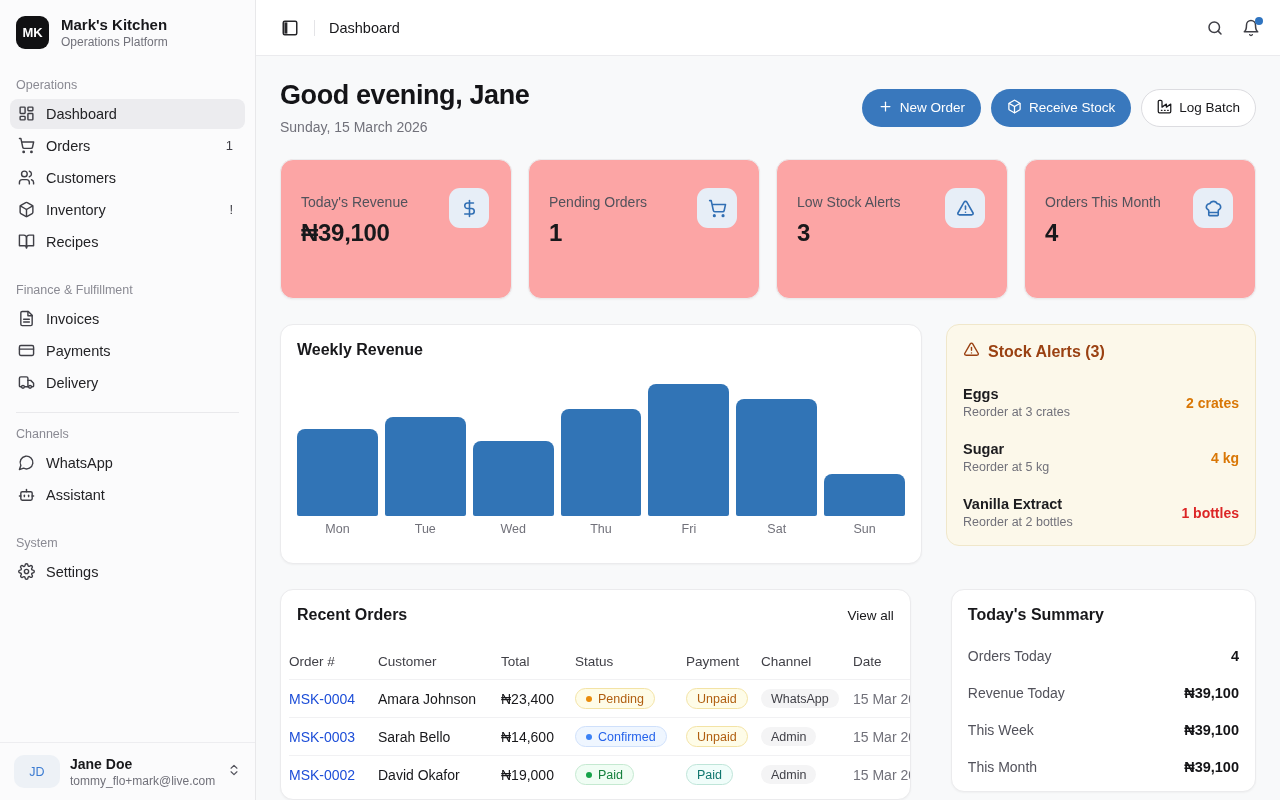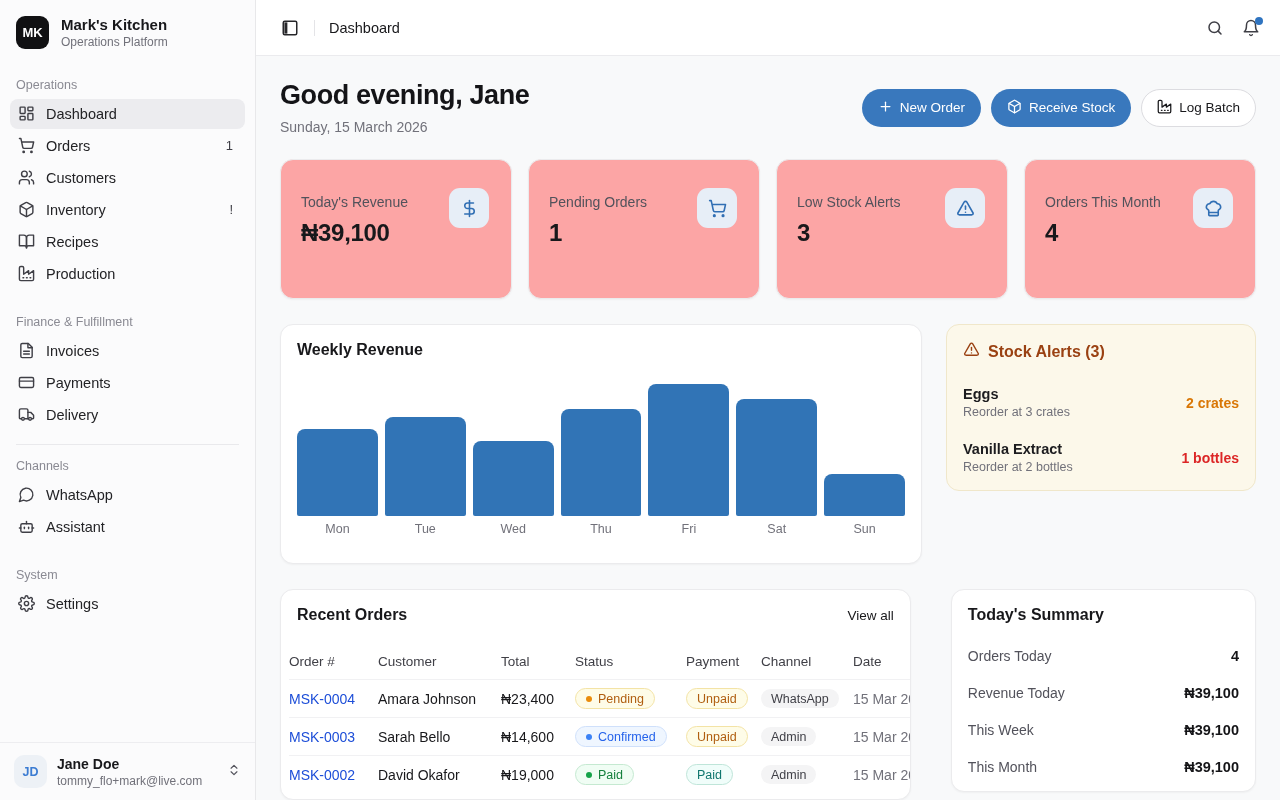--- a/index.html
+++ b/index.html
@@ -31,22 +31,22 @@
     padding:0 8px; border-radius:8px; font-size:14.5px; color:#232326; cursor:pointer;
   }
   .nav-item .ic { color:#3f3f46; }
   .nav-item.active { background:#ececef; font-weight:500; }
   .nav-text { flex:1; }
   .nav-badge { font-size:13px; color:#3f3f46; padding-right:4px; }
   .side-user {
     border-top:1px solid #ededf0; padding:12px 14px; display:flex; align-items:center; gap:10px; cursor:pointer;
   }
   .avatar {
-    width:33px; height:33px; border-radius:10px; background:#edf1f6; color:#3c7cd2;
-    display:flex; align-items:center; justify-content:center; font-size:12.5px; font-weight:700; flex:none;
+    width:46px; height:33px; border-radius:10px; background:#edf1f6; color:#3c7cd2;
+    display:flex; align-items:center; justify-content:center; font-size:12.5px; font-weight:400; flex:none;
   }
   .user-meta { flex:1; min-width:0; }
   .user-name { font-size:14px; font-weight:700; line-height:1.3; }
   .user-email { font-size:12px; color:#71717a; white-space:nowrap; overflow:hidden; }
   .side-user .ic { width:14px; height:14px; color:#52525b; }
 
   
   .main { flex:1; display:flex; flex-direction:column; min-width:0; }
   .topbar {
     height:56px; background:#fff; border-bottom:1px solid #ebebee;
@@ -206,30 +206,20 @@
         </svg>
         <span class="nav-text">Inventory</span>
         <span class="nav-badge">!</span>
       </div>
       <div class="nav-item">
         <svg class="ic" viewBox="0 0 24 24" fill="none" stroke="currentColor" stroke-width="2" stroke-linecap="round" stroke-linejoin="round">
           <path d="M2 3h6a4 4 0 0 1 4 4v14a3 3 0 0 0-3-3H2z"></path>
           <path d="M22 3h-6a4 4 0 0 0-4 4v14a3 3 0 0 1 3-3h7z"></path>
         </svg>
         <span class="nav-text">Recipes</span>
-
-      </div>
-      <div class="nav-item">
-        <svg class="ic" viewBox="0 0 24 24" fill="none" stroke="currentColor" stroke-width="2" stroke-linecap="round" stroke-linejoin="round">
-          <path d="M2 20a2 2 0 0 0 2 2h16a2 2 0 0 0 2-2V8l-7 5V8l-7 5V4a2 2 0 0 0-2-2H4a2 2 0 0 0-2 2Z"></path>
-          <path d="M17 18h1"></path>
-          <path d="M12 18h1"></path>
-          <path d="M7 18h1"></path>
-        </svg>
-        <span class="nav-text">Production</span>
 
       </div>
       <div class="nav-label mt">Finance &amp; Fulfillment</div>
       <div class="nav-item">
         <svg class="ic" viewBox="0 0 24 24" fill="none" stroke="currentColor" stroke-width="2" stroke-linecap="round" stroke-linejoin="round">
           <path d="M14.5 2H6a2 2 0 0 0-2 2v16a2 2 0 0 0 2 2h12a2 2 0 0 0 2-2V7.5z"></path>
           <polyline points="14 2 14 8 20 8"></polyline>
           <line x1="16" y1="13" x2="8" y2="13"></line>
           <line x1="16" y1="17" x2="8" y2="17"></line>
         </svg>
@@ -455,20 +445,27 @@
         <div id="alert-items">
             <div class="alert-item">
        <div class="alert-info">
          <div class="alert-name">Eggs</div>
          <div class="alert-sub">Reorder at 3 crates</div>
        </div>
        <div class="alert-qty warn">2 crates</div>
      </div>
             <div class="alert-item">
        <div class="alert-info">
+         <div class="alert-name">Sugar</div>
+         <div class="alert-sub">Reorder at 5 kg</div>
+       </div>
+       <div class="alert-qty warn">4 kg</div>
+     </div>
+            <div class="alert-item">
+       <div class="alert-info">
          <div class="alert-name">Vanilla Extract</div>
          <div class="alert-sub">Reorder at 2 bottles</div>
        </div>
        <div class="alert-qty critical">1 bottles</div>
      </div>
           </div>
       </div>
     </div>
 
     <div class="bot-row">

